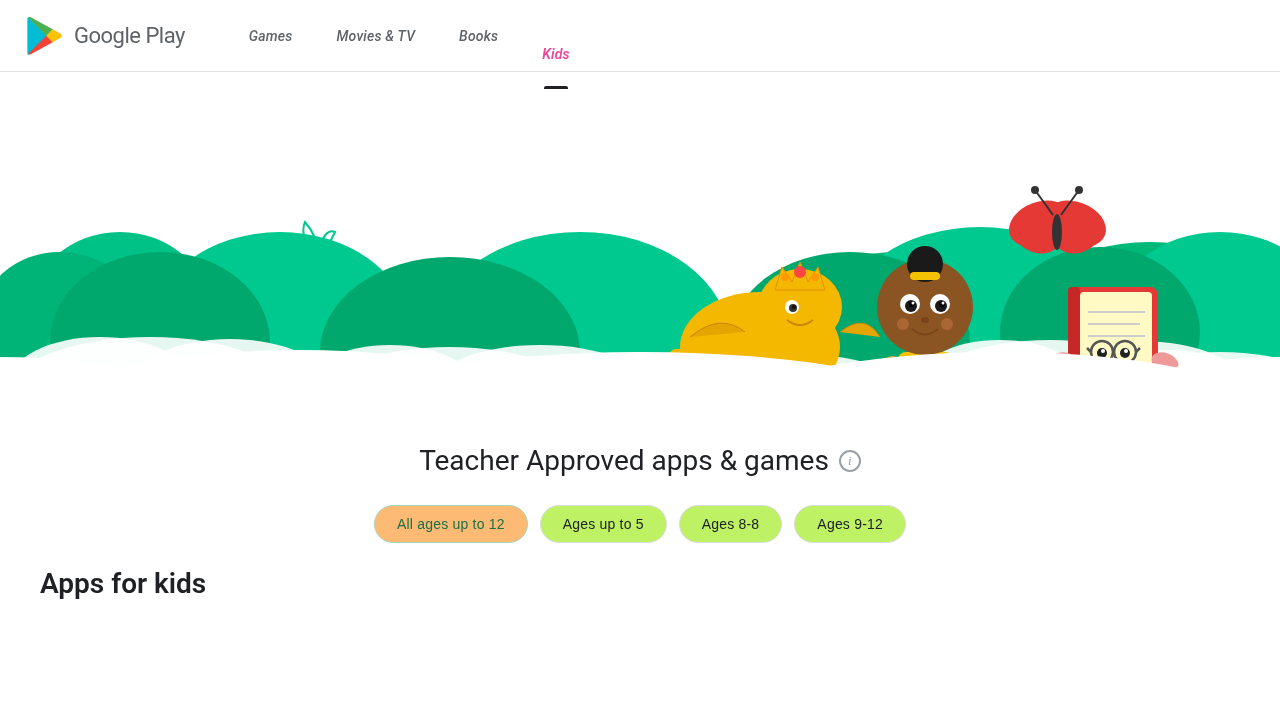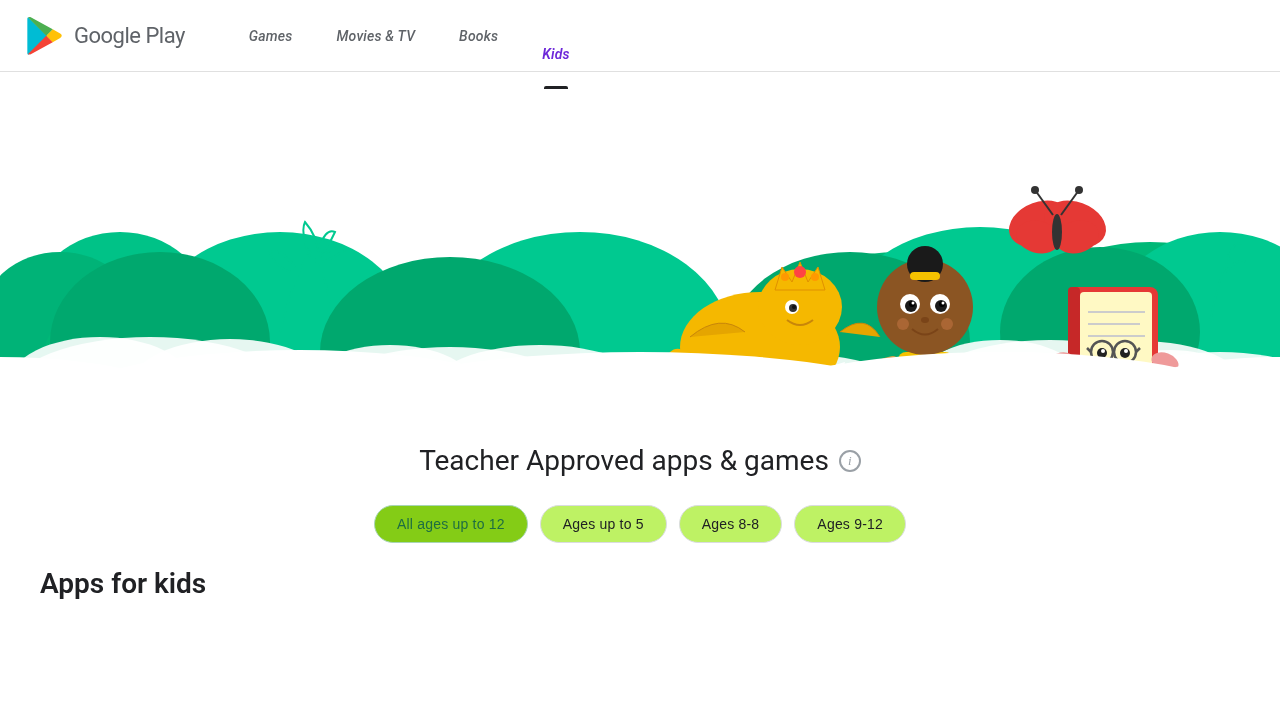--- a/index.html
+++ b/index.html
@@ -50,21 +50,21 @@
       font-size: 14px;
       color: #5f6368;
       cursor: pointer;
       text-decoration: none;
       position: relative;
       font-weight: 500;
       letter-spacing: 0.2px;
       font-style: italic;
     }
     .nav-item.active {
-      color: #6d28d9;
+      color: #ec4899;
       font-weight: 600;
       margin-top: 36px;
     }
     .nav-item.active::after {
       content: '';
       position: absolute;
       bottom: 0;
       left: 50%;
       transform: translateX(-50%);
       width: 24px;
@@ -128,21 +128,21 @@
       border-radius: 24px;
       font-size: 14px;
       font-weight: 500;
       cursor: pointer;
       border: 1.5px solid #dadce0;
       background: #bef264;
       color: #202124;
       letter-spacing: 0.2px;
     }
     .chip.active {
-      background: #84cc16;
+      background: #fdba74;
       border-color: #a8d5b5;
       color: #1e6e42;
     }
 
     
     .apps-section-title {
       font-size: 28px;
       font-weight: 600;
       color: #202124;
       margin-top: 8px;

